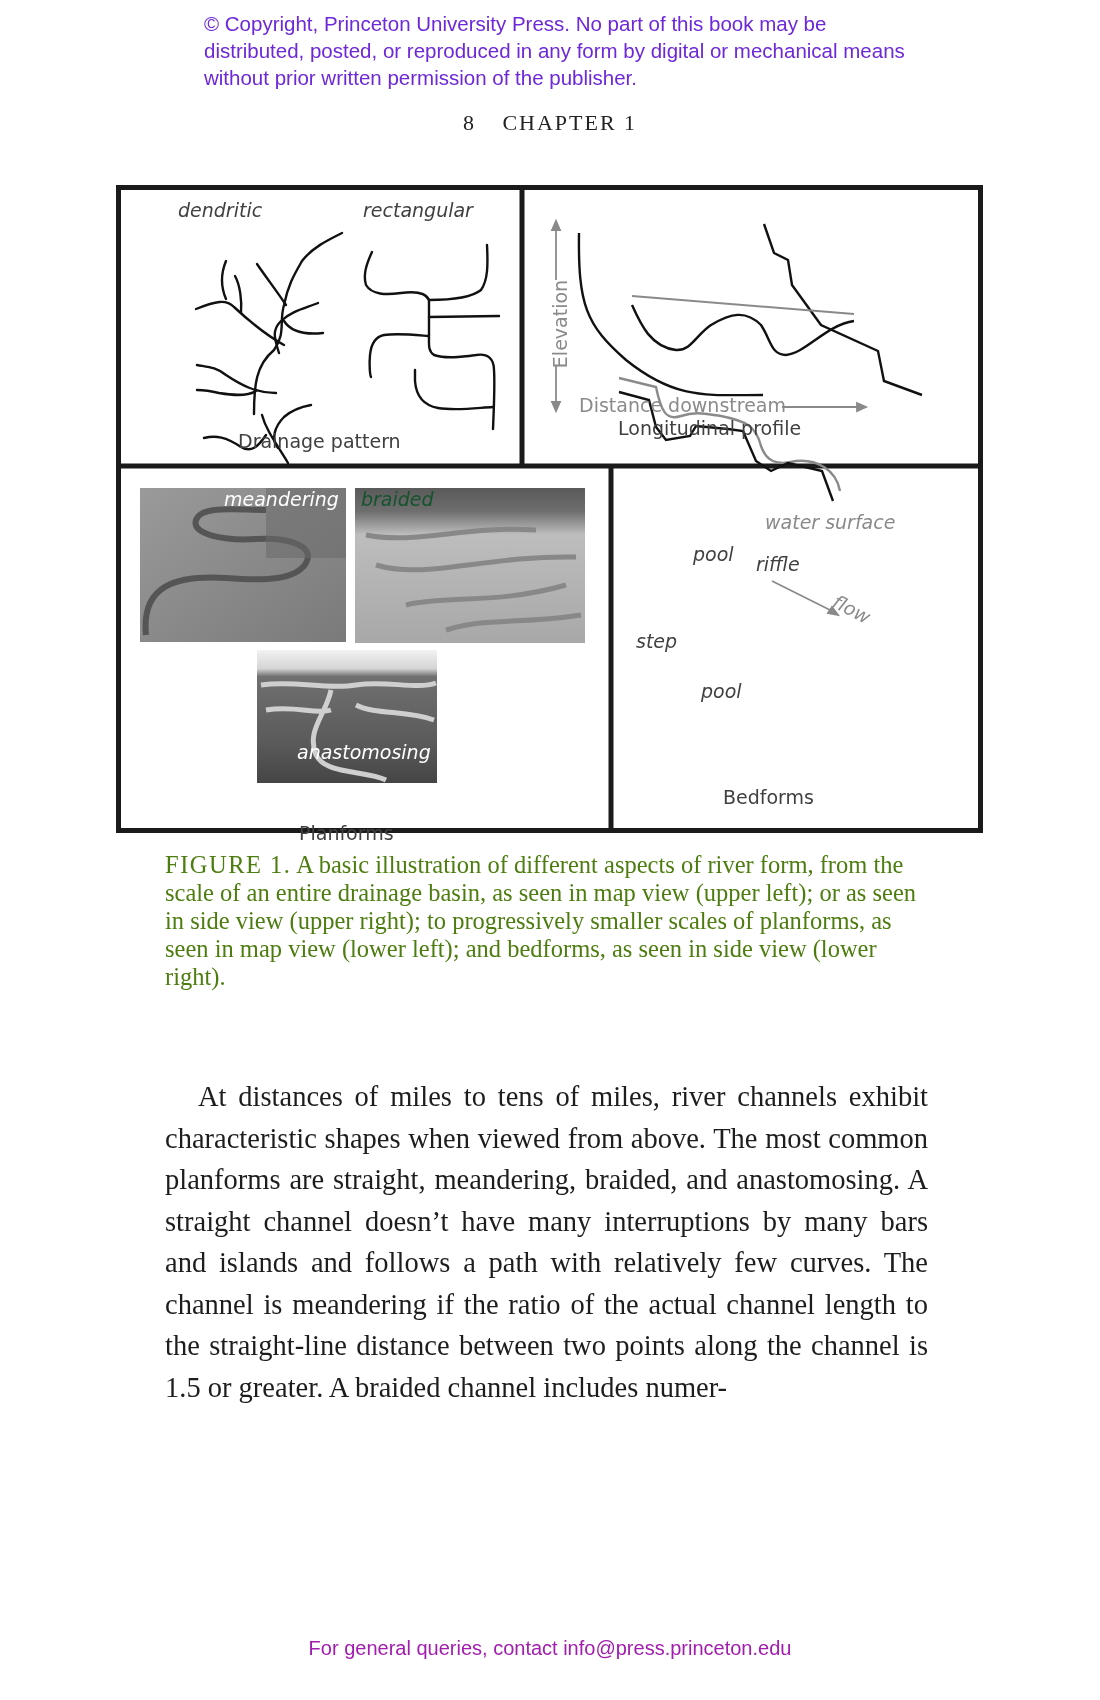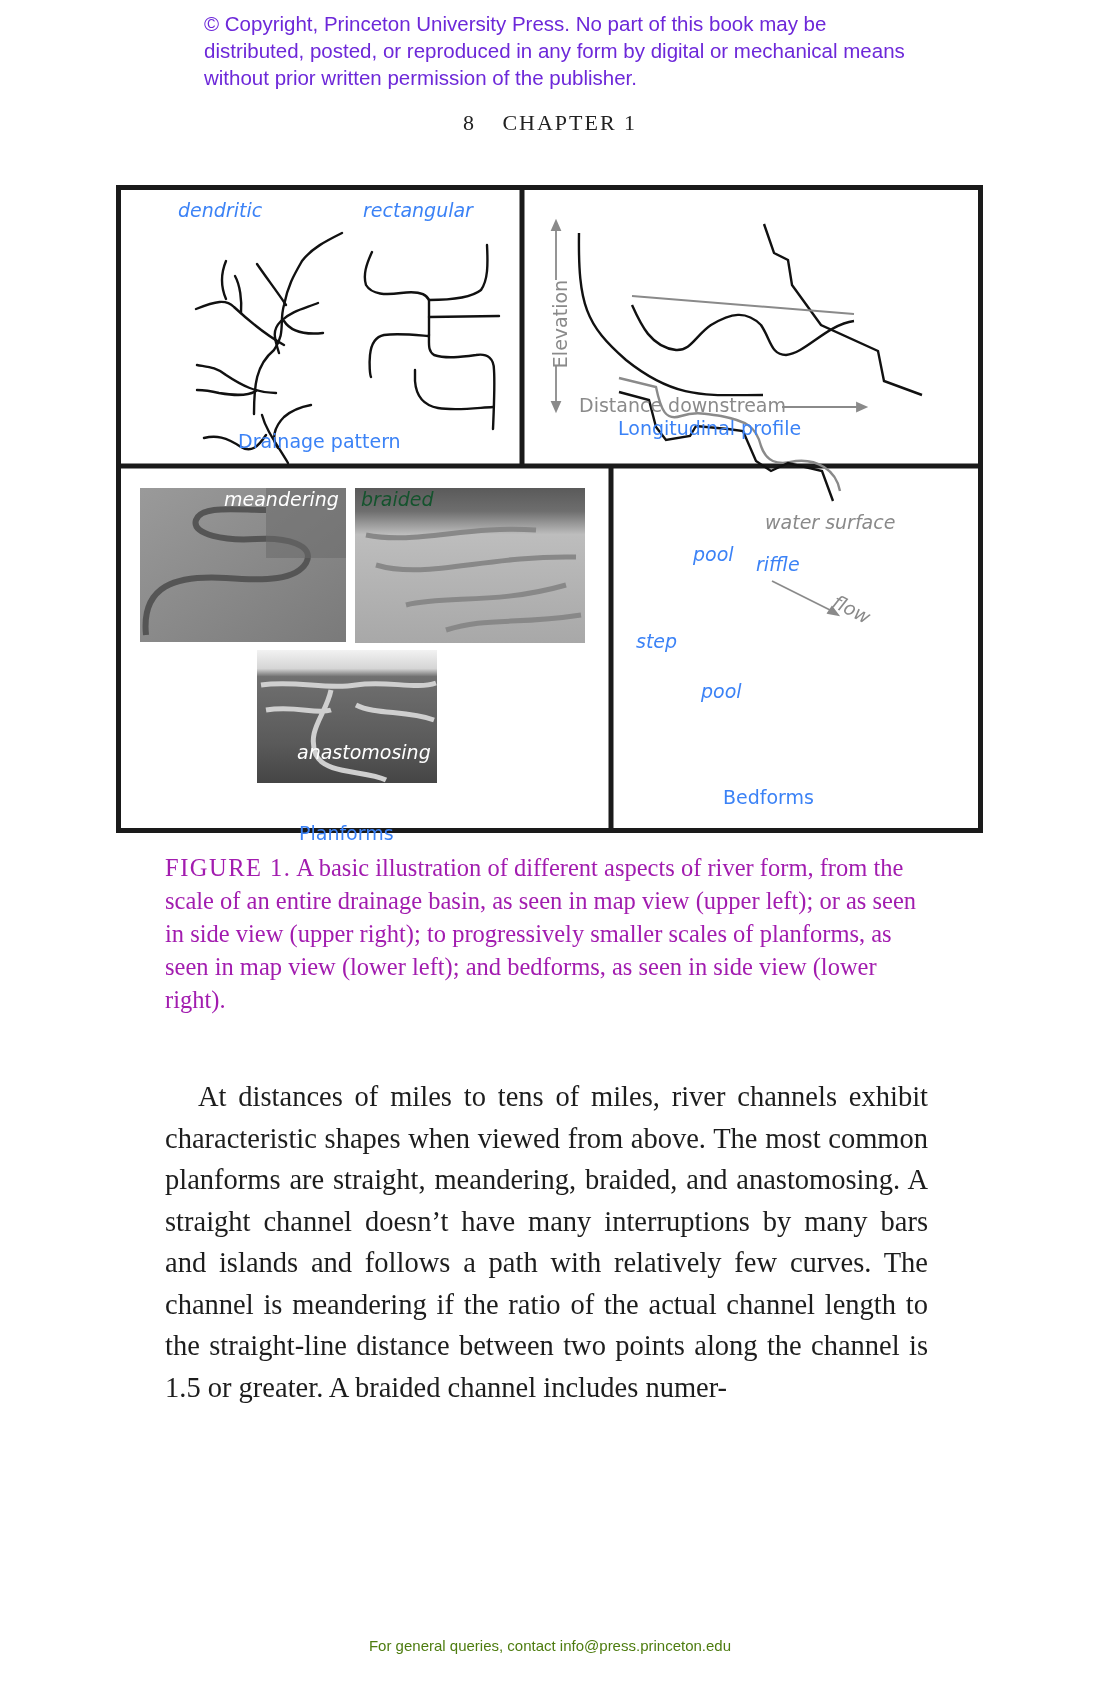--- a/index.html
+++ b/index.html
@@ -11,39 +11,39 @@
   }
   .running-head {
     left: 0; width: 1100px; top: 110px; text-align: center;
     font-family: "Liberation Serif", serif; font-size: 22px; color: #222; letter-spacing: 0.5px;
   }
   .running-head .pg { margin-right: 22px; }
   .running-head .ch { font-variant: small-caps; letter-spacing: 2px; }
   .figure { left: 116px; top: 185px; width: 867px; height: 648px; }
   .figure svg { position: absolute; left: 0; top: 0; }
   .fig-label {
-    position: absolute; font-family: "DejaVu Sans", sans-serif; font-size: 19px; color: #3b82f6; white-space: nowrap;
+    position: absolute; font-family: "DejaVu Sans", sans-serif; font-size: 19px; color: #404040; white-space: nowrap;
   }
   .fig-italic { font-style: italic; }
   .fig-grey { color: #8a8a8a; }
   .caption {
     left: 165px; top: 851px; width: 755px;
-    font-family: "Liberation Serif", serif; font-size: 24.5px; line-height: 33px; color: #a21caf;
+    font-family: "Liberation Serif", serif; font-size: 24.5px; line-height: 28px; color: #4d7c0f;
   }
   .caption .figlead { font-variant: small-caps; letter-spacing: 1.5px; }
   .body-text {
     left: 165px; top: 1076px; width: 763px;
     font-family: "Liberation Serif", serif; font-size: 28.5px; line-height: 41.5px; color: #1d1d1d;
     text-align: justify;
   }
   .body-text p { margin: 0; }
   .body-text p.indent { text-indent: 33px; }
   .footer {
     left: 0; width: 1100px; top: 1637px; text-align: center;
-    font-family: "Liberation Sans", sans-serif; font-size: 15px; color: #4d7c0f;
+    font-family: "Liberation Sans", sans-serif; font-size: 20px; color: #a21caf;
   }
 </style>
 </head>
 <body>
 
 <div class="abs copyright">© Copyright, Princeton University Press. No part of this book may be distributed, posted, or reproduced in any form by digital or mechanical means without prior written permission of the publisher.</div>
 <div class="abs running-head">
   <span class="pg">8</span>
   <span class="ch">CHAPTER 1</span>
 </div>

